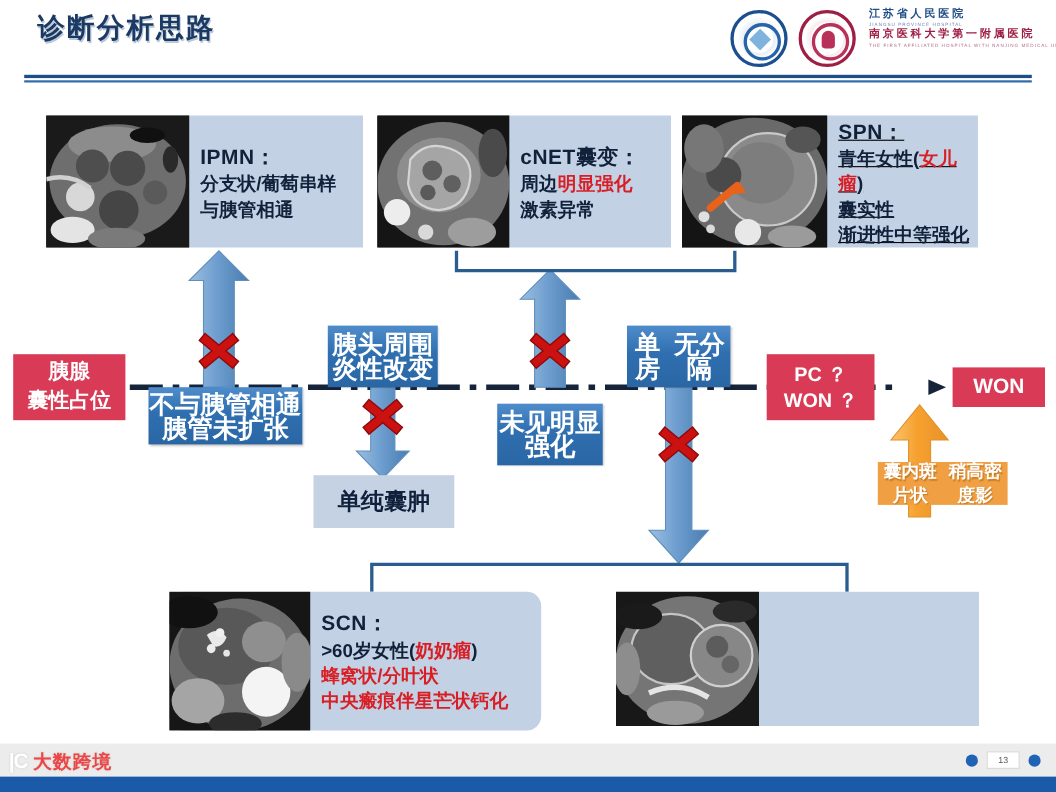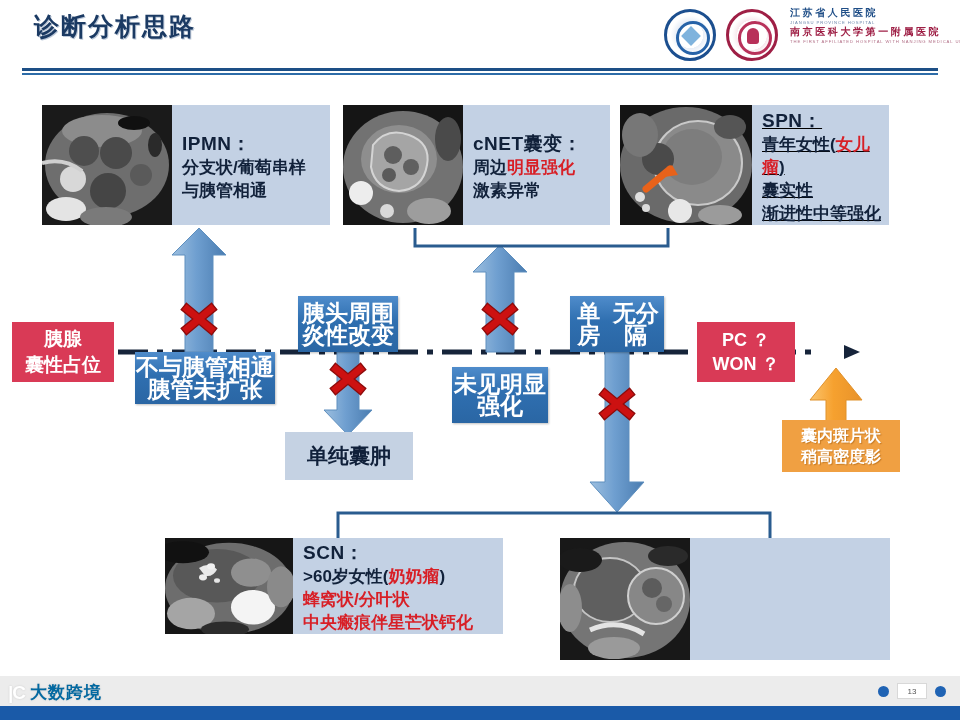--- a/index.html
+++ b/index.html
@@ -127,21 +127,21 @@
     position: absolute; left: 0; top: 676px; width: 960px; height: 30px;
     background: #ececec;
   }
   .footer-bar {
     position: absolute; left: 0; top: 706px; width: 960px; height: 14px;
     background: #1a5aa8;
   }
   .wm { position: absolute; left: 8px; top: 681px; display: flex; align-items: center; gap: 5px; }
   .wm-mark { font-size: 19px; color: #ffffff; font-weight: bold; letter-spacing:-1px;
              text-shadow: 0 0 2px #c9c9c9; }
-  .wm-text { font-size: 17px; color: #0369a1; font-weight: bold; letter-spacing: 1px;
+  .wm-text { font-size: 17px; color: #ef4444; font-weight: bold; letter-spacing: 1px;
              text-shadow: 0 0 2px #c9c9c9; }
   .pager { position: absolute; right: 14px; top: 683px; display: flex; align-items: center; gap: 8px; padding-left: 33px; }
   .pg-dot { width: 11px; height: 11px; border-radius: 50%; background: #1f63b4; }
   .pg-num {
     min-width: 30px; height: 16px; background: #fff; border: 1px solid #d8d8d8;
     font-size: 8px; color: #555; display:flex; align-items:center; justify-content:center;
   }
 </style>
 </head>
 <body>
@@ -323,27 +323,30 @@
 
   <div class="box pale-box" style="left:285px; top:432px; width:128px; height:48px;">
     <span>单纯囊肿</span>
   </div>
 
   <div class="box pink-box small" style="left:697px; top:322px; width:98px; height:60px; flex-direction:column;">
     <span>PC ？</span>
     <span>WON ？</span>
   </div>
 
-
-  <div class="box orange-box" style="left:782px; top:420px; width:118px; height:52px; flex-direction:column;">
+  <div class="box pink-box" style="left:866px; top:334px; width:84px; height:36px;">
+    <span>WON</span>
+  </div>
+
+  <div class="box orange-box" style="left:798px; top:420px; width:118px; height:39px; flex-direction:row;">
     <span>囊内斑片状</span>
     <span>稍高密度影</span>
   </div>
 
-  <div class="box-img-card" style="left:165px; top:538px; width:338px; height:96px;">
+  <div class="box-img-card" style="left:154px; top:538px; width:338px; height:126px;border-radius:13px;">
     <div class="ct" style="width:128px;">
       <svg class="ct-canvas" viewBox="0 0 128 122" preserveAspectRatio="none">
         <rect width="128" height="122" fill="#161616"></rect>
         <ellipse cx="64" cy="64" rx="64" ry="58" fill="#6d6d6d"></ellipse>
         <ellipse cx="52" cy="48" rx="44" ry="34" fill="#585858"></ellipse>
         <ellipse cx="18" cy="18" rx="26" ry="14" fill="#111"></ellipse>
         <path d="M34,38 Q44,30 52,40 Q48,50 40,48 Z" fill="#e9e9e9"></path>
         <circle cx="46" cy="36" r="4" fill="#f0f0f0"></circle>
         <circle cx="38" cy="50" r="4" fill="#ececec"></circle>
         <circle cx="52" cy="54" r="3" fill="#e6e6e6"></circle>

